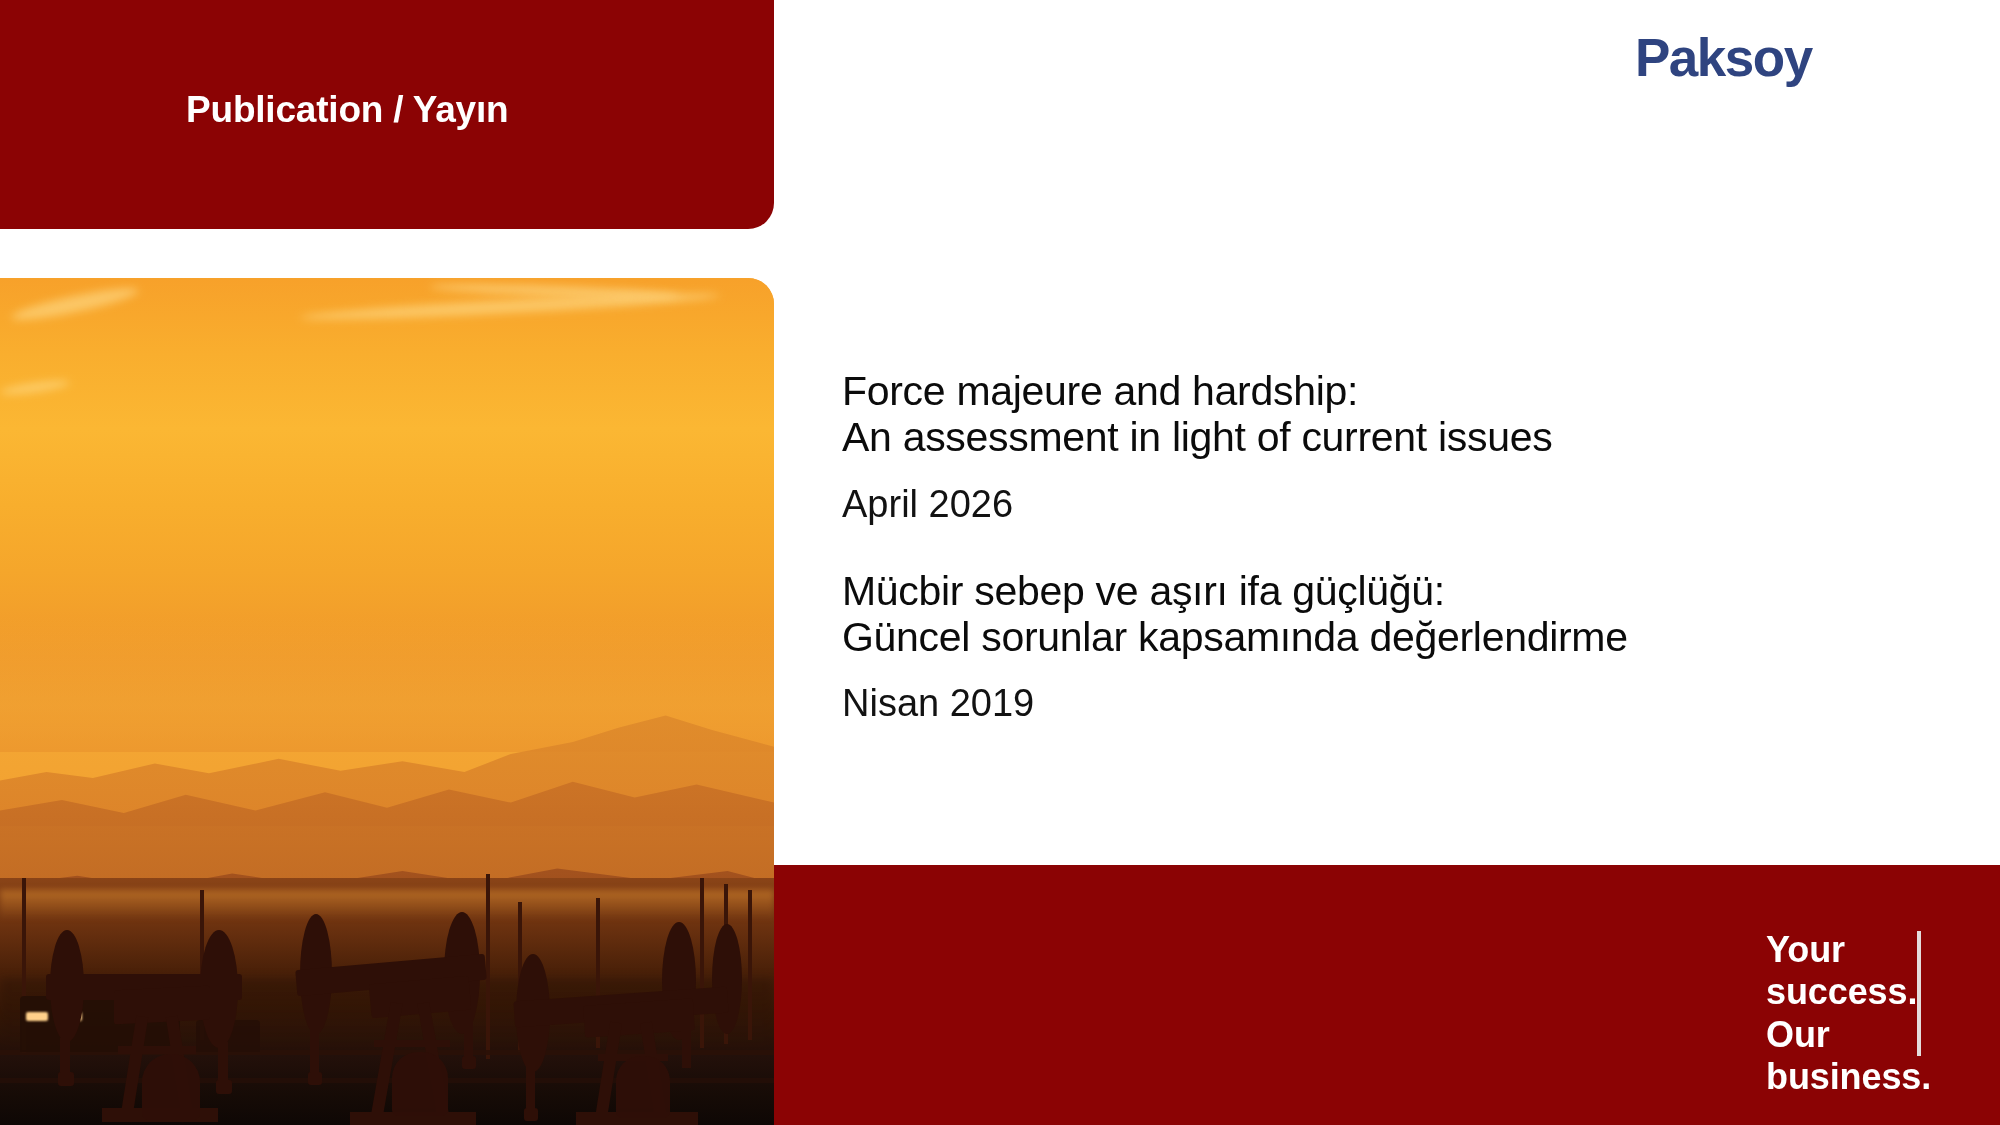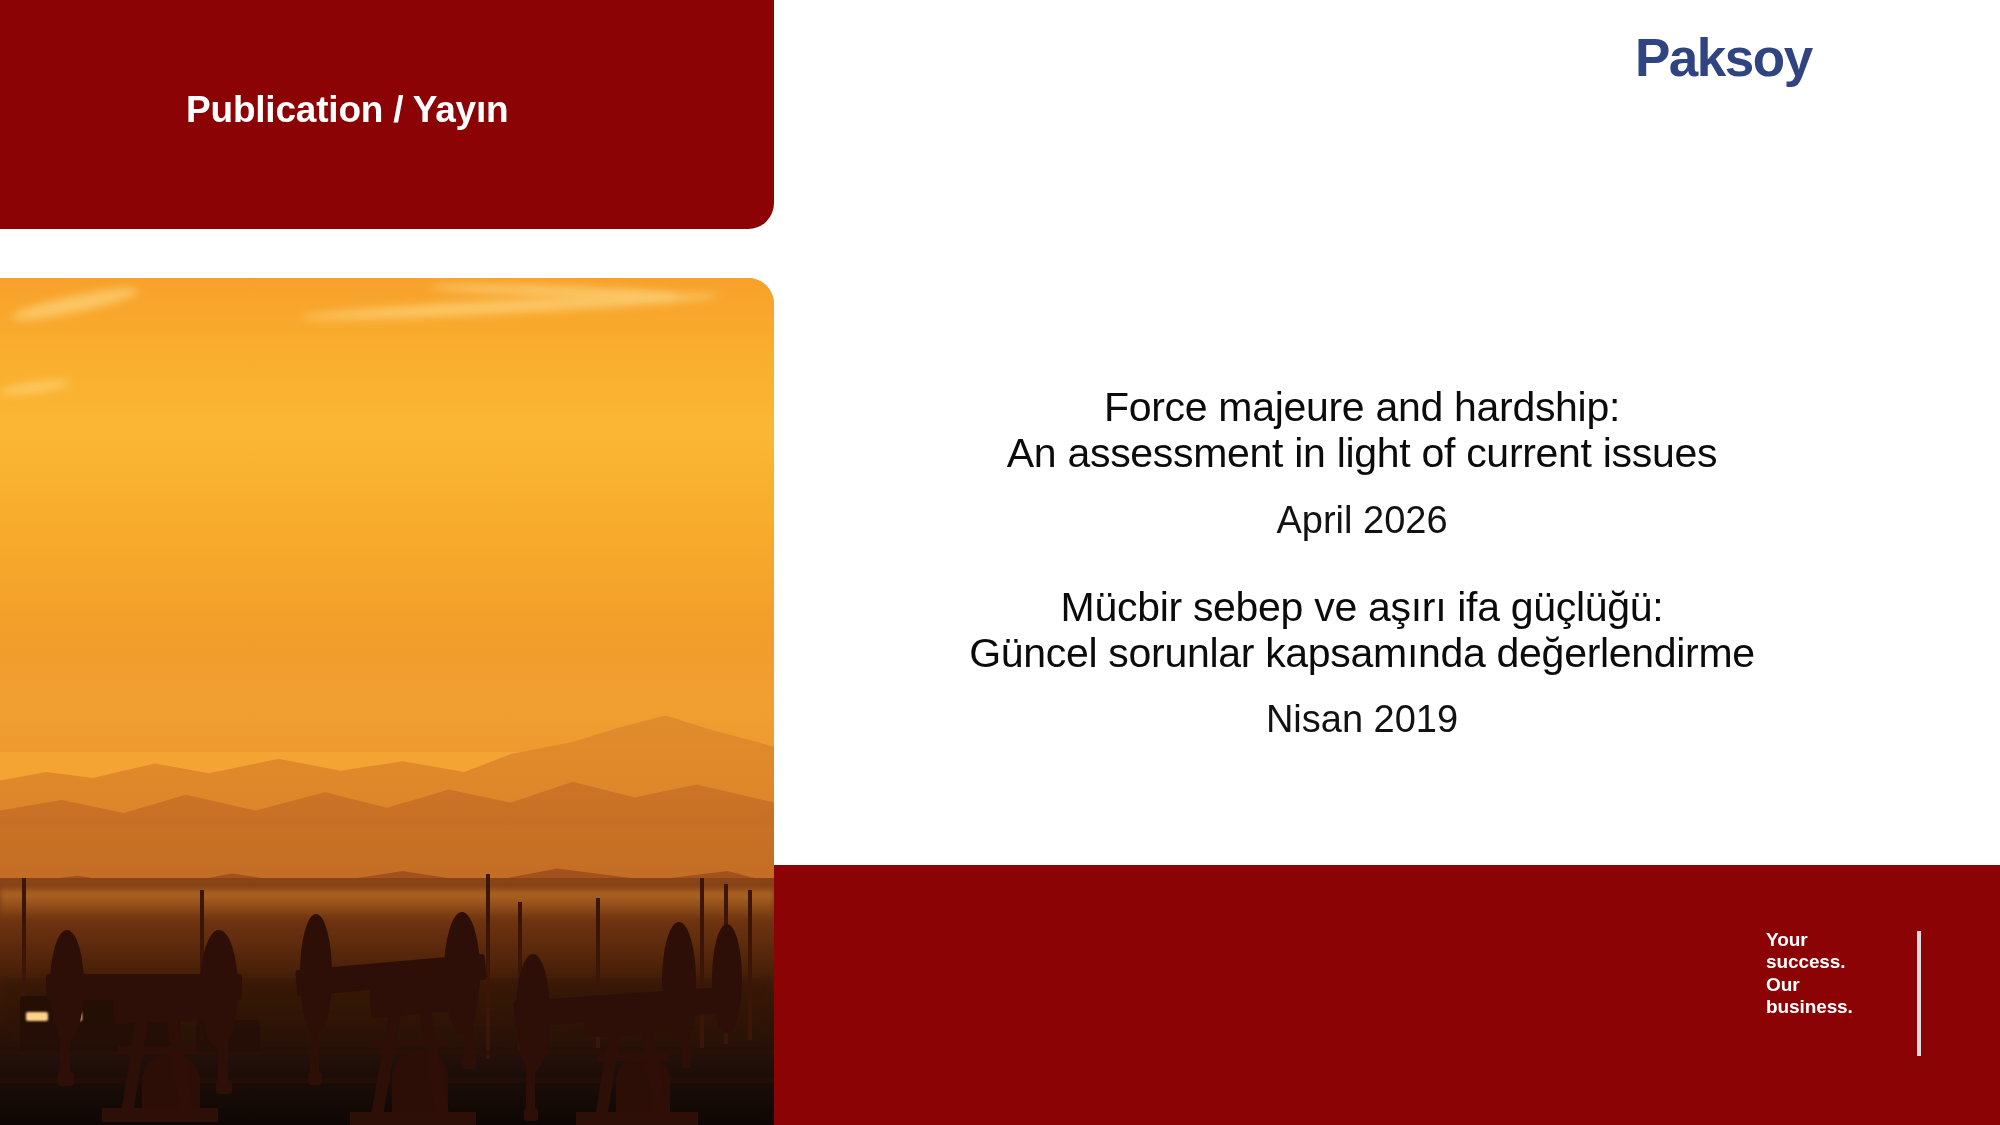--- a/index.html
+++ b/index.html
@@ -148,23 +148,22 @@
     left:1635px; top:31px;
     font-size:53px;
     font-weight:bold;
     color:#2F4480;
     letter-spacing:-1.5px;
     line-height:1;
   }
 
   .content {
     position:absolute;
-    left:842px; top:384px;
+    left:842px; top:368px;
     width:1040px;
-    text-align:center;
   }
   .title {
     font-size:41px;
     font-weight:500;
     color:#0B0B0B;
     line-height:1.13;
     letter-spacing:-0.3px;
     white-space:pre-line;
   }
   .date {
@@ -179,21 +178,21 @@
   
   .footer {
     position:absolute;
     left:774px; top:865px;
     width:1226px; height:260px;
     background:#8B0304;
   }
   .tagline {
     position:absolute;
     left:1766px; top:929px;
-    font-size:19px;
+    font-size:36px;
     font-weight:bold;
     color:#ffffff;
     line-height:1.18;
     letter-spacing:-0.1px;
     white-space:pre-line;
   }
   .tagrule {
     position:absolute;
     left:1917px; top:931px;
     width:4px; height:125px;

